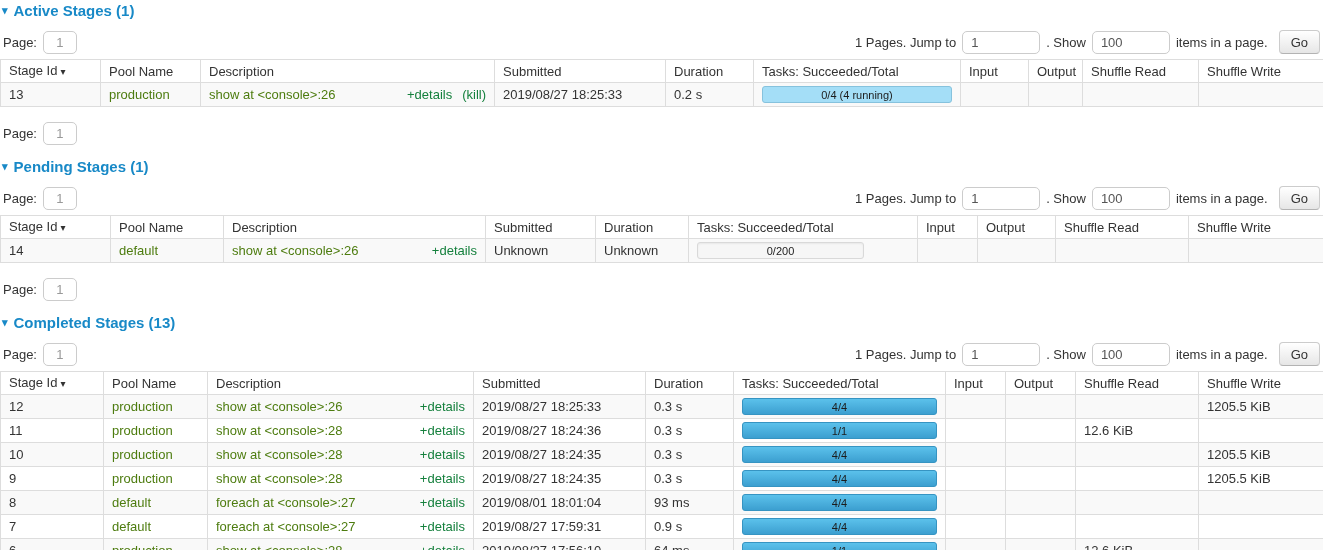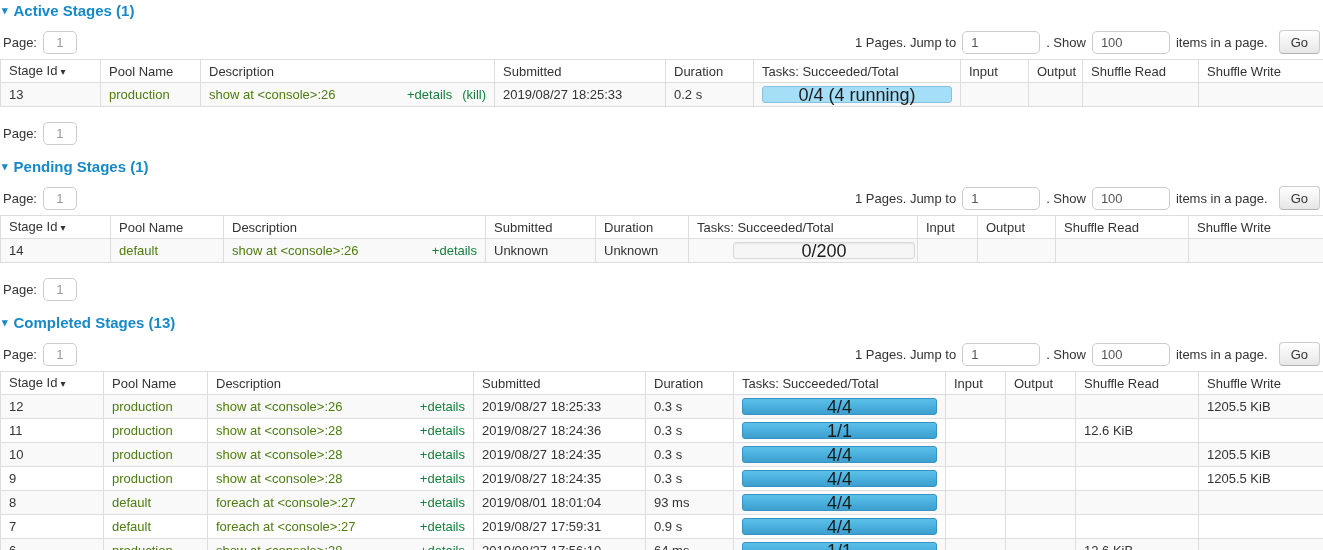--- a/index.html
+++ b/index.html
@@ -50,27 +50,27 @@
   .sort { font-size:10px; margin-left:3px; color:#333; }
 
   .lnk { color:#4d7c0f; text-decoration:none; cursor:pointer; }
   .desc-flex { display:flex; align-items:flex-start; }
   .desc-flex .grow { flex:1; }
   .muted { color:#15803d; }
   .kill { margin-left:10px; }
 
   td.tasks-cell { padding:2px 4px; }
   .bar {
-    height:17px; line-height:16px; border-radius:3px; font-size:18px;
+    height:17px; line-height:16px; border-radius:3px; font-size:11px;
     text-align:center; color:#1c1c1c;
   }
   .bar.running   { background:#a4def7; border:1px solid #86c2dd; }
   .bar.completed { background:linear-gradient(#5bc1eb,#3c9fd0); border:1px solid #3694c2; }
-  .bar.empty     { background:#f6f6f6; border:1px solid #d9d9d9; width:182px;
-                   box-shadow:inset 0 1px 2px rgba(0,0,0,.06);margin-left:36px; }
+  .bar.empty     { background:#f6f6f6; border:1px solid #d9d9d9; width:167px;
+                   box-shadow:inset 0 1px 2px rgba(0,0,0,.06); }
 </style>
 </head>
 <body>
 
 <div class="wrap">
 
   <h4 class="section-title">
     <span class="tri">▾</span>
     <span>Active Stages (1)</span>
   </h4>

